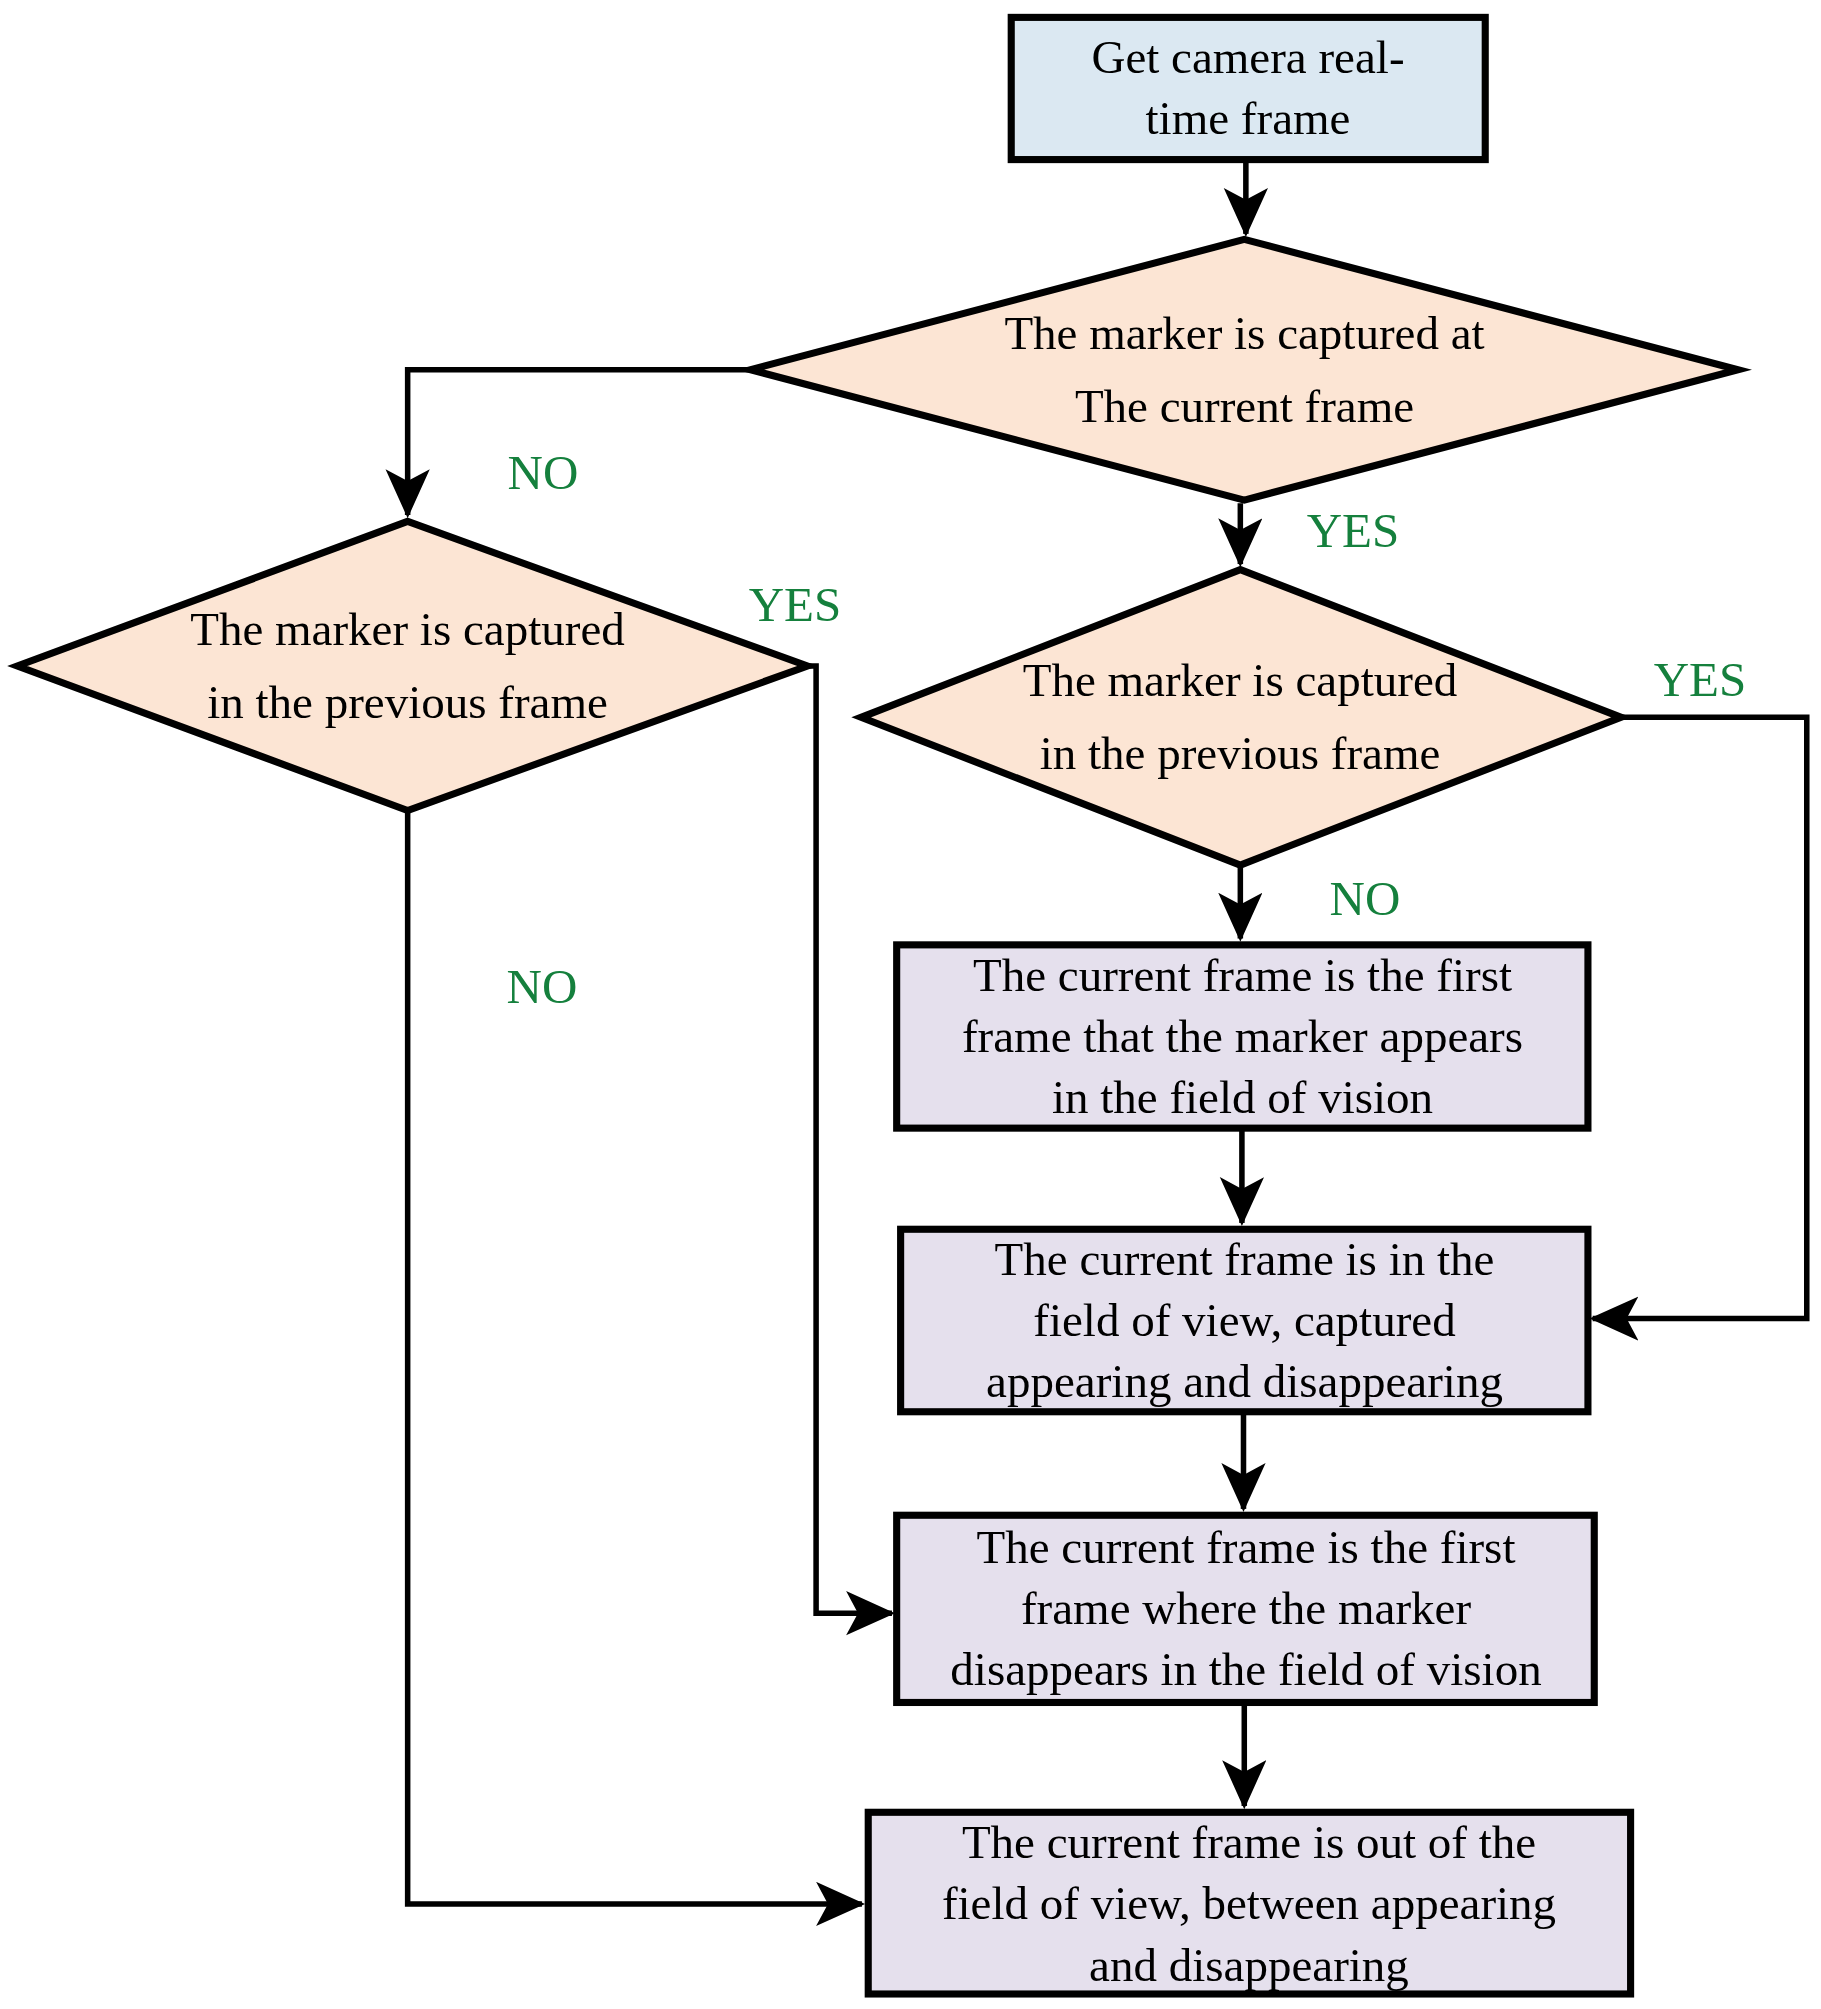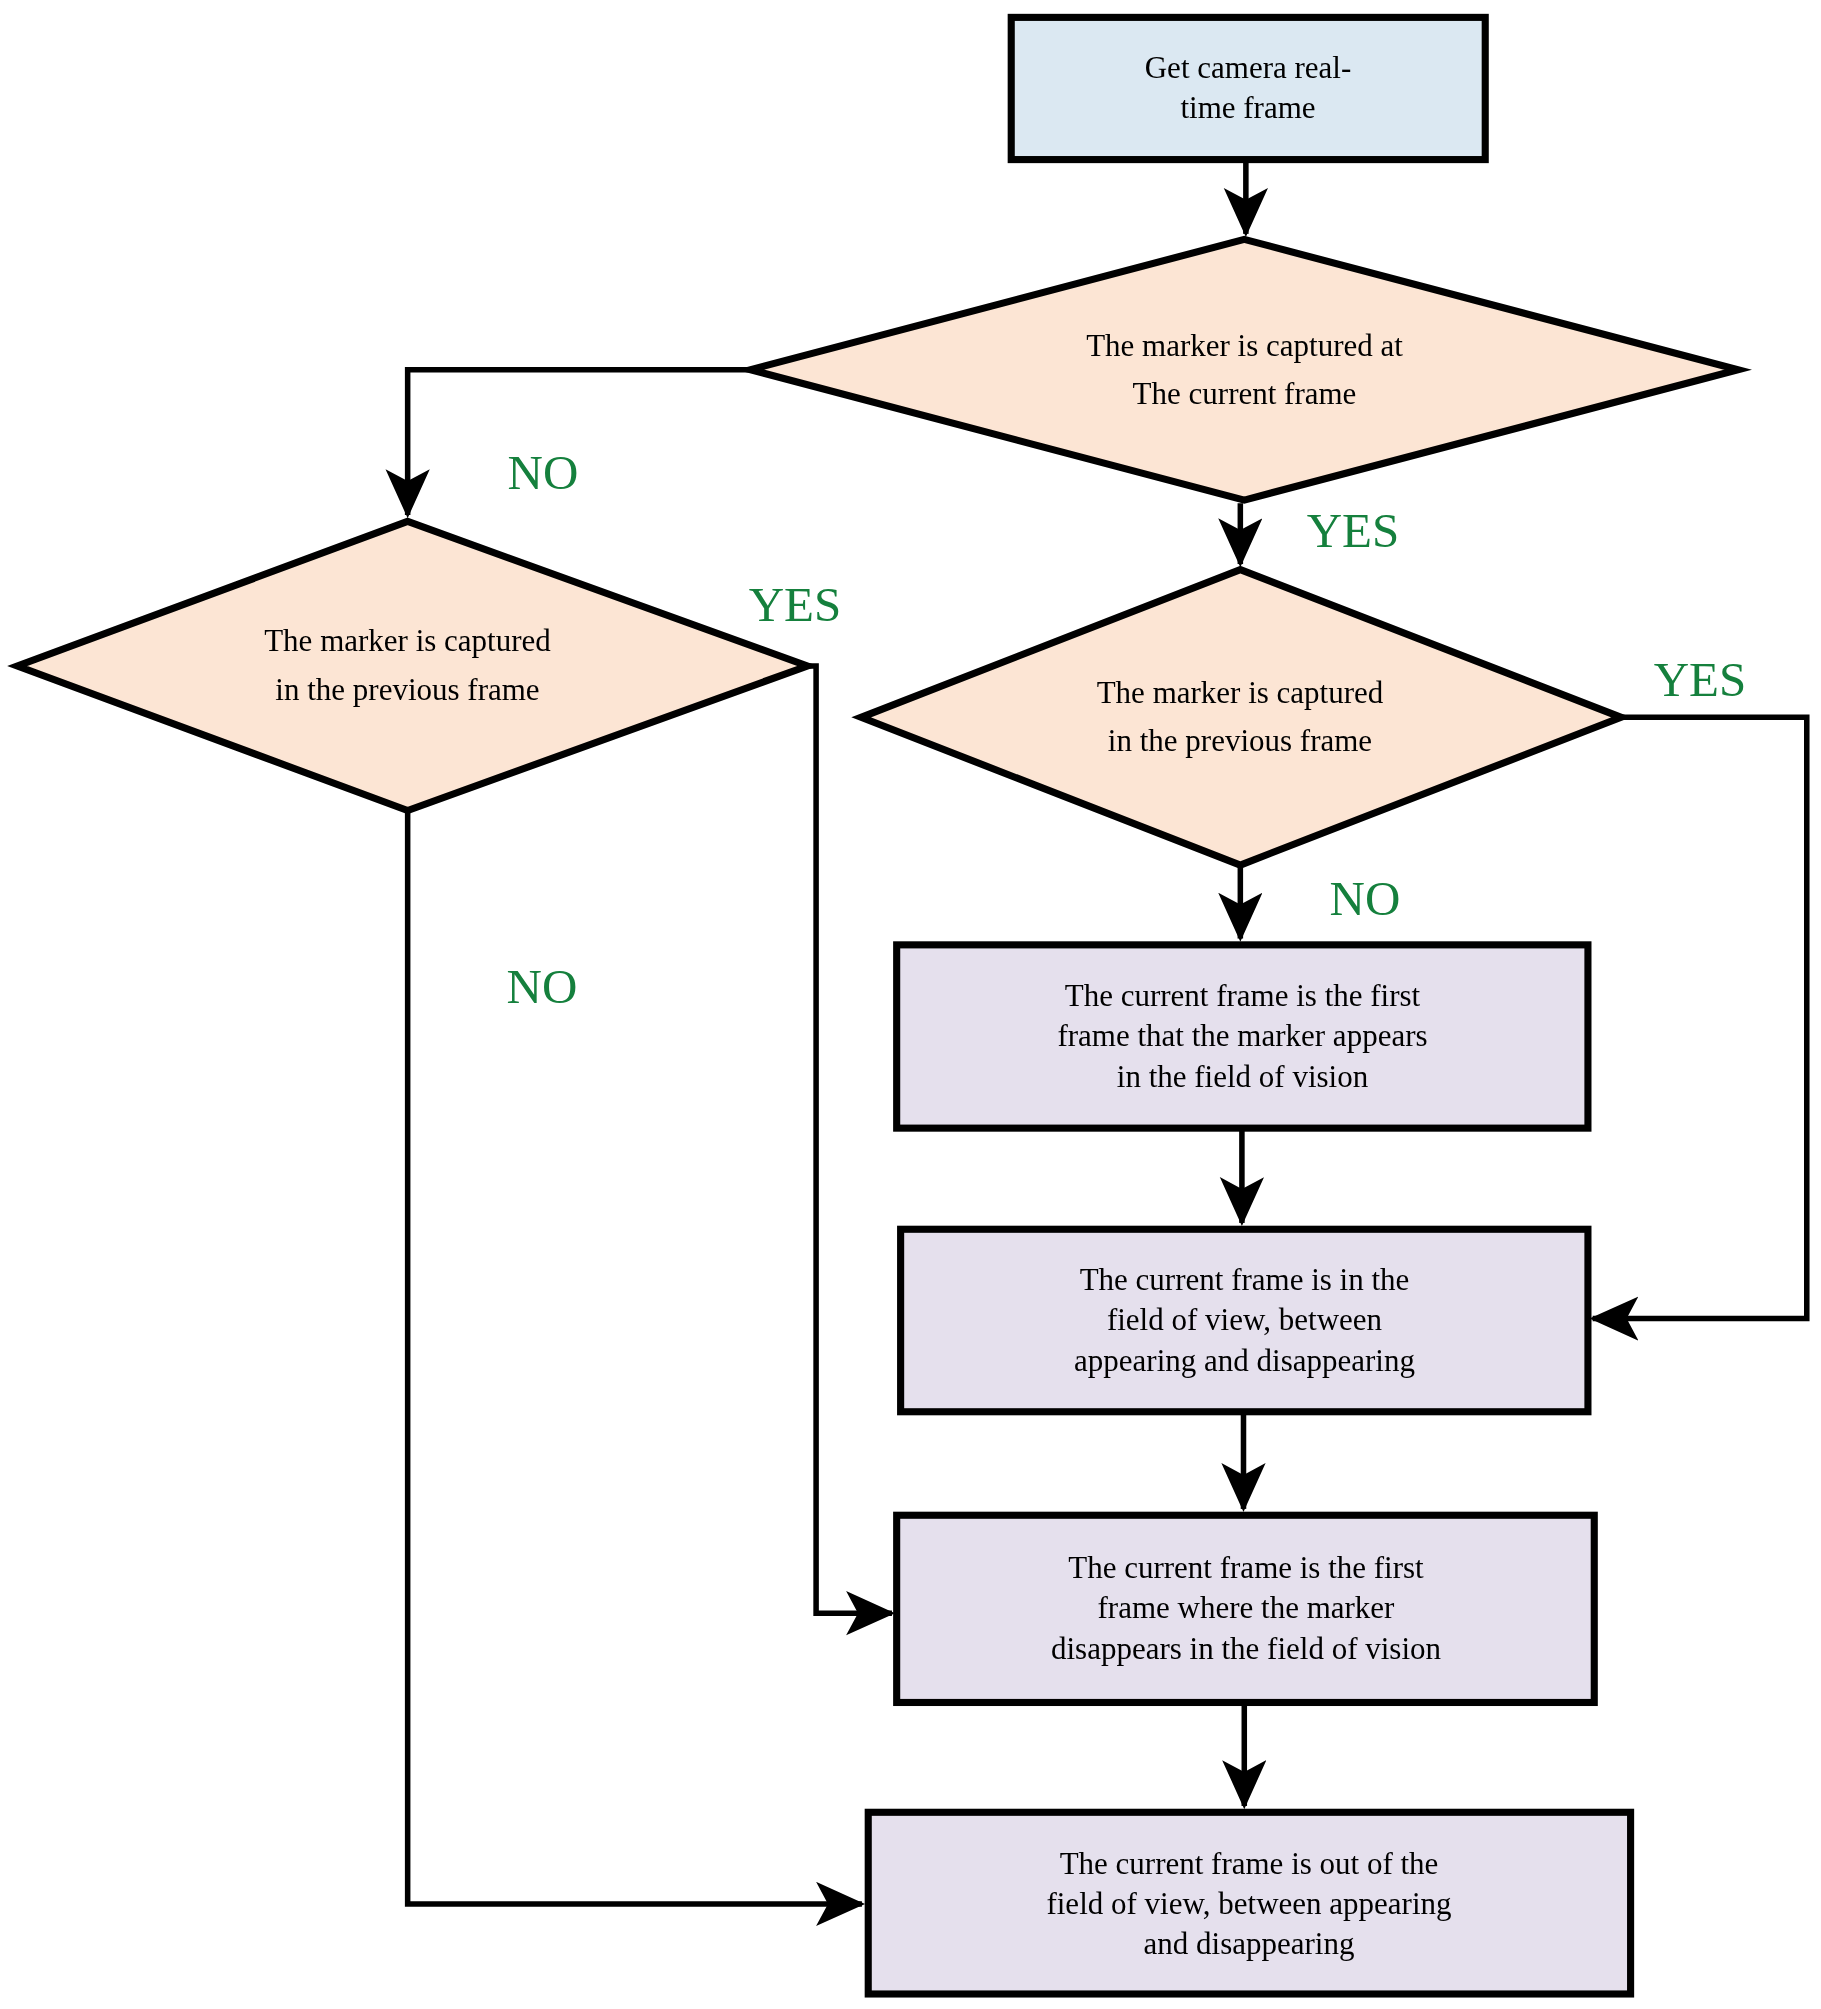--- a/index.html
+++ b/index.html
@@ -21,21 +21,21 @@
     width: 1821px;
     height: 2009px;
   }
   .node-text {
     position: absolute;
     display: flex;
     align-items: center;
     justify-content: center;
     text-align: center;
     white-space: pre-line;
-    font-size: 31px;
+    font-size: 47px;
     line-height: 1.30;
     color: #000;
     pointer-events: none;
   }
   .node-text.diamond-text {
     line-height: 1.55;
   }
   .edge-label {
     position: absolute;
     transform: translate(-50%, -50%);
@@ -98,21 +98,21 @@
 in the previous frame</div>
 
   <div class="node-text diamond-text" style="left:924px; top:608px; width:632px; height:218px;">The marker is captured
 in the previous frame</div>
 
   <div class="node-text" style="left:897px; top:945px; width:691px; height:183px;">The current frame is the first
 frame that the marker appears
 in the field of vision</div>
 
   <div class="node-text" style="left:901px; top:1229px; width:687px; height:183px;">The current frame is in the
-field of view, between
+field of view, captured
 appearing and disappearing</div>
 
   <div class="node-text" style="left:897px; top:1515px; width:698px; height:187px;">The current frame is the first
 frame where the marker
 disappears in the field of vision</div>
 
   <div class="node-text" style="left:868px; top:1813px; width:762px; height:182px;">The current frame is out of the
 field of view, between appearing
 and disappearing</div>
 

